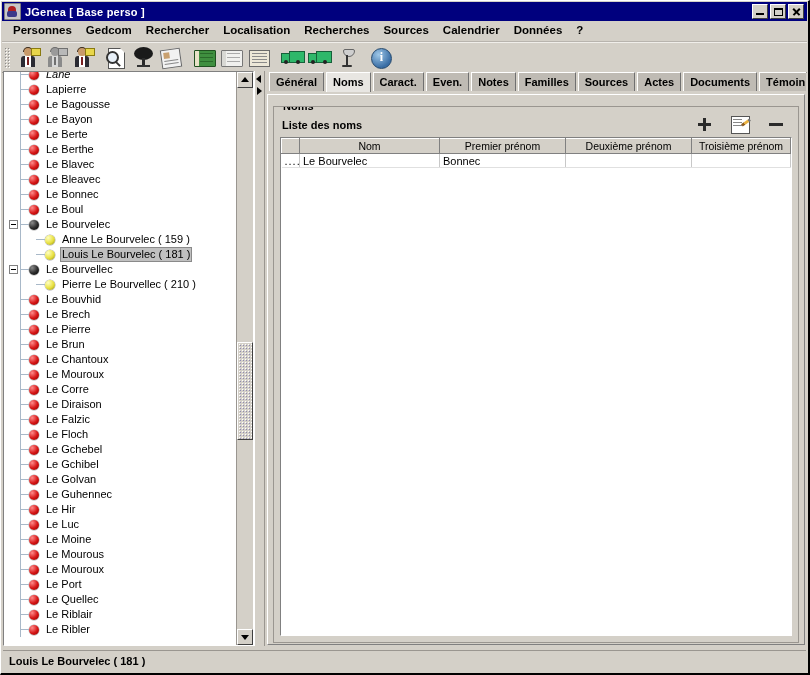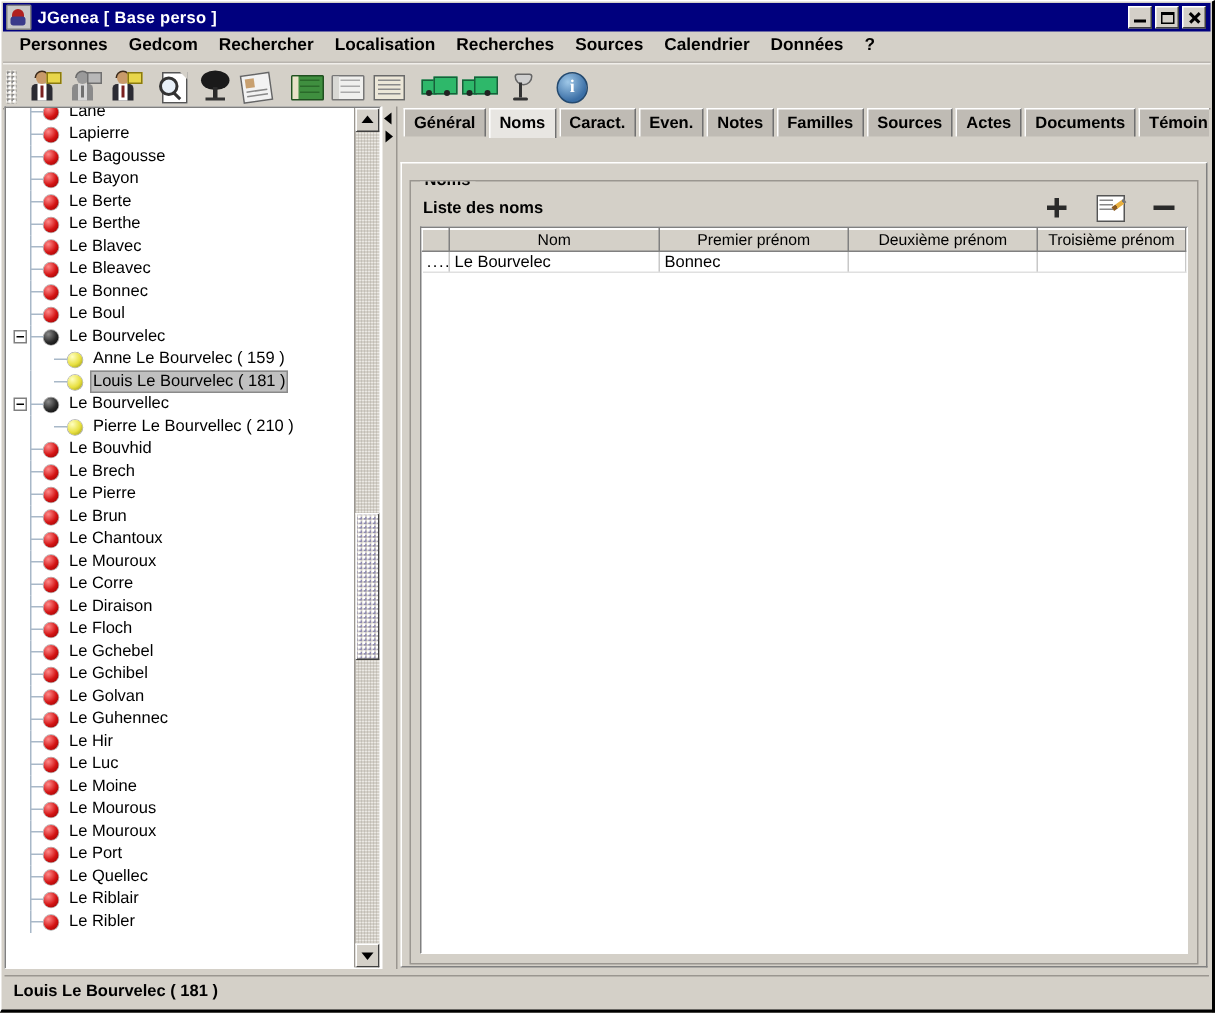--- a/index.html
+++ b/index.html
@@ -207,21 +207,21 @@
   .tabstrip{display:flex;align-items:flex-end;height:20px;padding-left:3px;flex:none;}
   .tab{
     font-size:11px;font-weight:bold;color:#000;padding:3px 6px 3px;
     background:#bfbbb4;margin-right:2px;cursor:default;
     border-top:1px solid #fff;border-left:1px solid #fff;
     border-right:1px solid #707070;box-sizing:border-box;
     line-height:12px;white-space:nowrap;
   }
   .tab.active{background:#e8e6e2;padding-bottom:4px;margin-bottom:-1px;}
   .tabbody{
-    flex:1;background:#d4d0c8;margin:17px 1px 1px 1px;
+    flex:1;background:#d4d0c8;margin:3px 1px 1px 1px;
     border-top:1px solid #fff;border-left:1px solid #fff;
     border-right:1px solid #808080;border-bottom:1px solid #808080;
     box-sizing:border-box;padding:6px 5px 1px;display:flex;flex-direction:column;
     overflow:hidden;
   }
   .group{
     flex:1;display:flex;flex-direction:column;position:relative;
     border:1px solid #9a9690;border-top-color:#9a9690;
     margin-top:5px;padding:6px 4px 4px;box-sizing:border-box;overflow:hidden;
   }
@@ -389,21 +389,21 @@
     <div class="tb-sep"></div>
     <div class="tb-ico">
         <span class="ic-info"></span>
       </div>
   </div>
 
   <div class="content">
 
     <div class="tree-pane">
       <div class="tree-list" id="treelist">
-          <div class="trow" style="margin-top: -5px;">
+          <div class="trow" style="margin-top: -5px; font-style: italic;">
             <span class="vline"></span>
             <span class="connector"></span>
             <span class="bullet"></span>
             <span class="tlabel">Lane</span>
           </div>
           <div class="trow">
             <span class="vline"></span>
             <span class="connector"></span>
             <span class="bullet"></span>
             <span class="tlabel">Lapierre</span>
@@ -528,20 +528,26 @@
             <span class="vline"></span>
             <span class="connector"></span>
             <span class="bullet"></span>
             <span class="tlabel">Le Corre</span>
           </div>
           <div class="trow">
             <span class="vline"></span>
             <span class="connector"></span>
             <span class="bullet"></span>
             <span class="tlabel">Le Diraison</span>
+          </div>
+          <div class="trow">
+            <span class="vline"></span>
+            <span class="connector"></span>
+            <span class="bullet"></span>
+            <span class="tlabel">Le Falzic</span>
           </div>
           <div class="trow">
             <span class="vline"></span>
             <span class="connector"></span>
             <span class="bullet"></span>
             <span class="tlabel">Le Floch</span>
           </div>
           <div class="trow">
             <span class="vline"></span>
             <span class="connector"></span>

